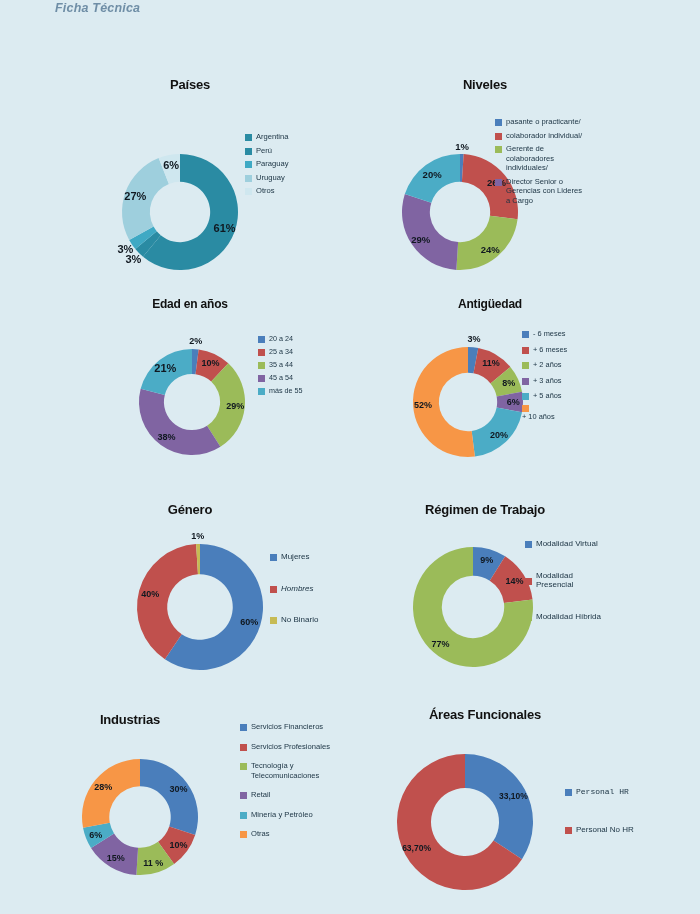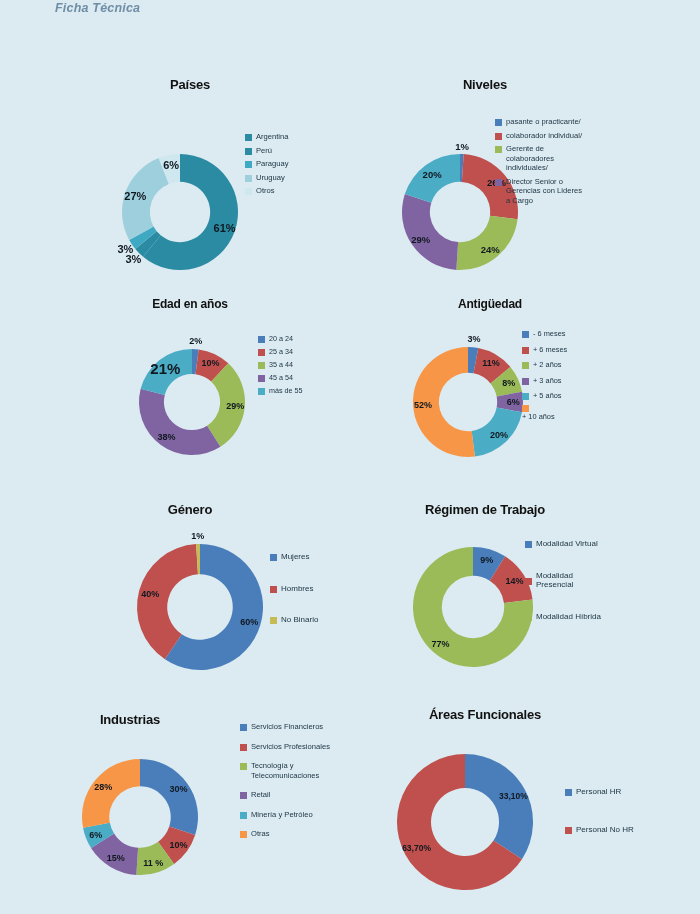--- a/index.html
+++ b/index.html
@@ -137,21 +137,21 @@
           <path d="M 162 72 A 53 53 0 0 1 168.64266137890812 72.41792083033268 L 165.5206105308213 97.13149804007631 A 28.09 28.09 0 0 0 162 96.91 Z" fill="#4a7ebb"></path>
           <path d="M 168.64266137890812 72.41792083033268 A 53 53 0 0 1 198.2809966142205 86.3646627466652 L 181.22892820553687 104.52327125573255 A 28.09 28.09 0 0 0 165.5206105308213 97.13149804007631 Z" fill="#c0504d"></path>
           <path d="M 198.2809966142205 86.3646627466652 A 53 53 0 0 1 190.39882013388683 169.7493800516068 L 177.05137467096003 148.71717142735162 A 28.09 28.09 0 0 0 181.22892820553687 104.52327125573255 Z" fill="#9bbb59"></path>
           <path d="M 190.39882013388683 169.7493800516068 A 53 53 0 0 1 110.66509246018254 111.81943598026272 L 134.79249900389675 118.01430106953924 A 28.09 28.09 0 0 0 177.05137467096003 148.71717142735162 Z" fill="#8064a2"></path>
           <path d="M 110.66509246018254 111.81943598026272 A 53 53 0 0 1 162 72 L 162 96.91 A 28.09 28.09 0 0 0 134.79249900389675 118.01430106953924 Z" fill="#4bacc6"></path>
         </svg>
         <div class="pct" style="left: 165.83px; top: 64.1204px; font-size: 9px;">2%</div>
         <div class="pct" style="left: 180.536px; top: 85.6091px; font-size: 9px;">10%</div>
         <div class="pct" style="left: 205.341px; top: 129.097px; font-size: 9px;">29%</div>
         <div class="pct" style="left: 136.411px; top: 160.22px; font-size: 9px;">38%</div>
-        <div class="pct" style="left: 135.318px; top: 90.6012px; font-size: 15px;">21%</div>
+        <div class="pct" style="left: 135.318px; top: 90.6012px; font-size: 11px;">21%</div>
       </div>
       <div class="legend" style="left: 228px; top: 57px;">
         <div class="legend-item" style="margin-bottom: 3.5px;">
           <span class="swatch" style="background: rgb(74, 126, 187);"></span>
           <span class="legend-label" style="font-size: 7.2px;">20 a 24</span>
         </div>
         <div class="legend-item" style="margin-bottom: 3.5px;">
           <span class="swatch" style="background: rgb(192, 80, 77);"></span>
           <span class="legend-label" style="font-size: 7.2px;">25 a 34</span>
         </div>
@@ -226,21 +226,21 @@
         <div class="pct" style="left: 120.281px; top: 116.54px; font-size: 9px;">40%</div>
         <div class="pct" style="left: 167.792px; top: 59.0343px; font-size: 9px;">1%</div>
       </div>
       <div class="legend" style="left: 240px; top: 75px;">
         <div class="legend-item" style="margin-bottom: 22px;">
           <span class="swatch" style="background: rgb(74, 126, 187);"></span>
           <span class="legend-label" style="font-size: 8px;">Mujeres</span>
         </div>
         <div class="legend-item" style="margin-bottom: 22px;">
           <span class="swatch" style="background: rgb(192, 80, 77);"></span>
-          <span class="legend-label" style="font-size: 8px;">Hombres</span>
+          <span class="legend-label" style="font-size: 8px; font-style: italic;">Hombres</span>
         </div>
         <div class="legend-item" style="margin-bottom: 22px;">
           <span class="swatch" style="background: rgb(198, 187, 85);"></span>
           <span class="legend-label" style="font-size: 8px;">No Binario</span>
         </div>
       </div>
     </div>
     <div class="cell" style="left: 350px; top: 455px; width: 350px; height: 230px;">
       <div class="chart-title" style="top: 25px; font-size: 13px; left: -40px;">Régimen de Trabajo</div>
       <div class="donut-wrap" style="left: 0px; top: 0px; width: 350px; height: 230px;">
@@ -321,21 +321,21 @@
         <svg width="350" height="230" class="donut">
           <path d="M 115 67 A 68 68 0 0 1 171.9654083662923 172.1341116719056 L 143.48270418314615 153.5670558359528 A 34 34 0 0 0 115 101 Z" fill="#4a7ebb"></path>
           <path d="M 171.9654083662923 172.1341116719056 A 68 68 0 1 1 114.99999999999999 67 L 115 101 A 34 34 0 1 0 143.48270418314615 153.5670558359528 Z" fill="#c0504d"></path>
         </svg>
         <div class="pct" style="left: 163.428px; top: 108.76px; font-size: 8.5px;">33,10%</div>
         <div class="pct" style="left: 66.572px; top: 161.24px; font-size: 8.5px;">63,70%</div>
       </div>
       <div class="legend" style="left: 215px; top: 100px;">
         <div class="legend-item" style="margin-bottom: 28px;">
           <span class="swatch" style="background: rgb(74, 126, 187);"></span>
-          <span class="legend-label" style="font-size: 8px;">Personal HR</span>
+          <span class="legend-label" style="font-size: 8px; font-family: Liberation Mono, monospace;">Personal HR</span>
         </div>
         <div class="legend-item" style="margin-bottom: 28px;">
           <span class="swatch" style="background: rgb(192, 80, 77);"></span>
           <span class="legend-label" style="font-size: 8px;">Personal No HR</span>
         </div>
       </div>
     </div>
   </div>
 
 </body></html>

